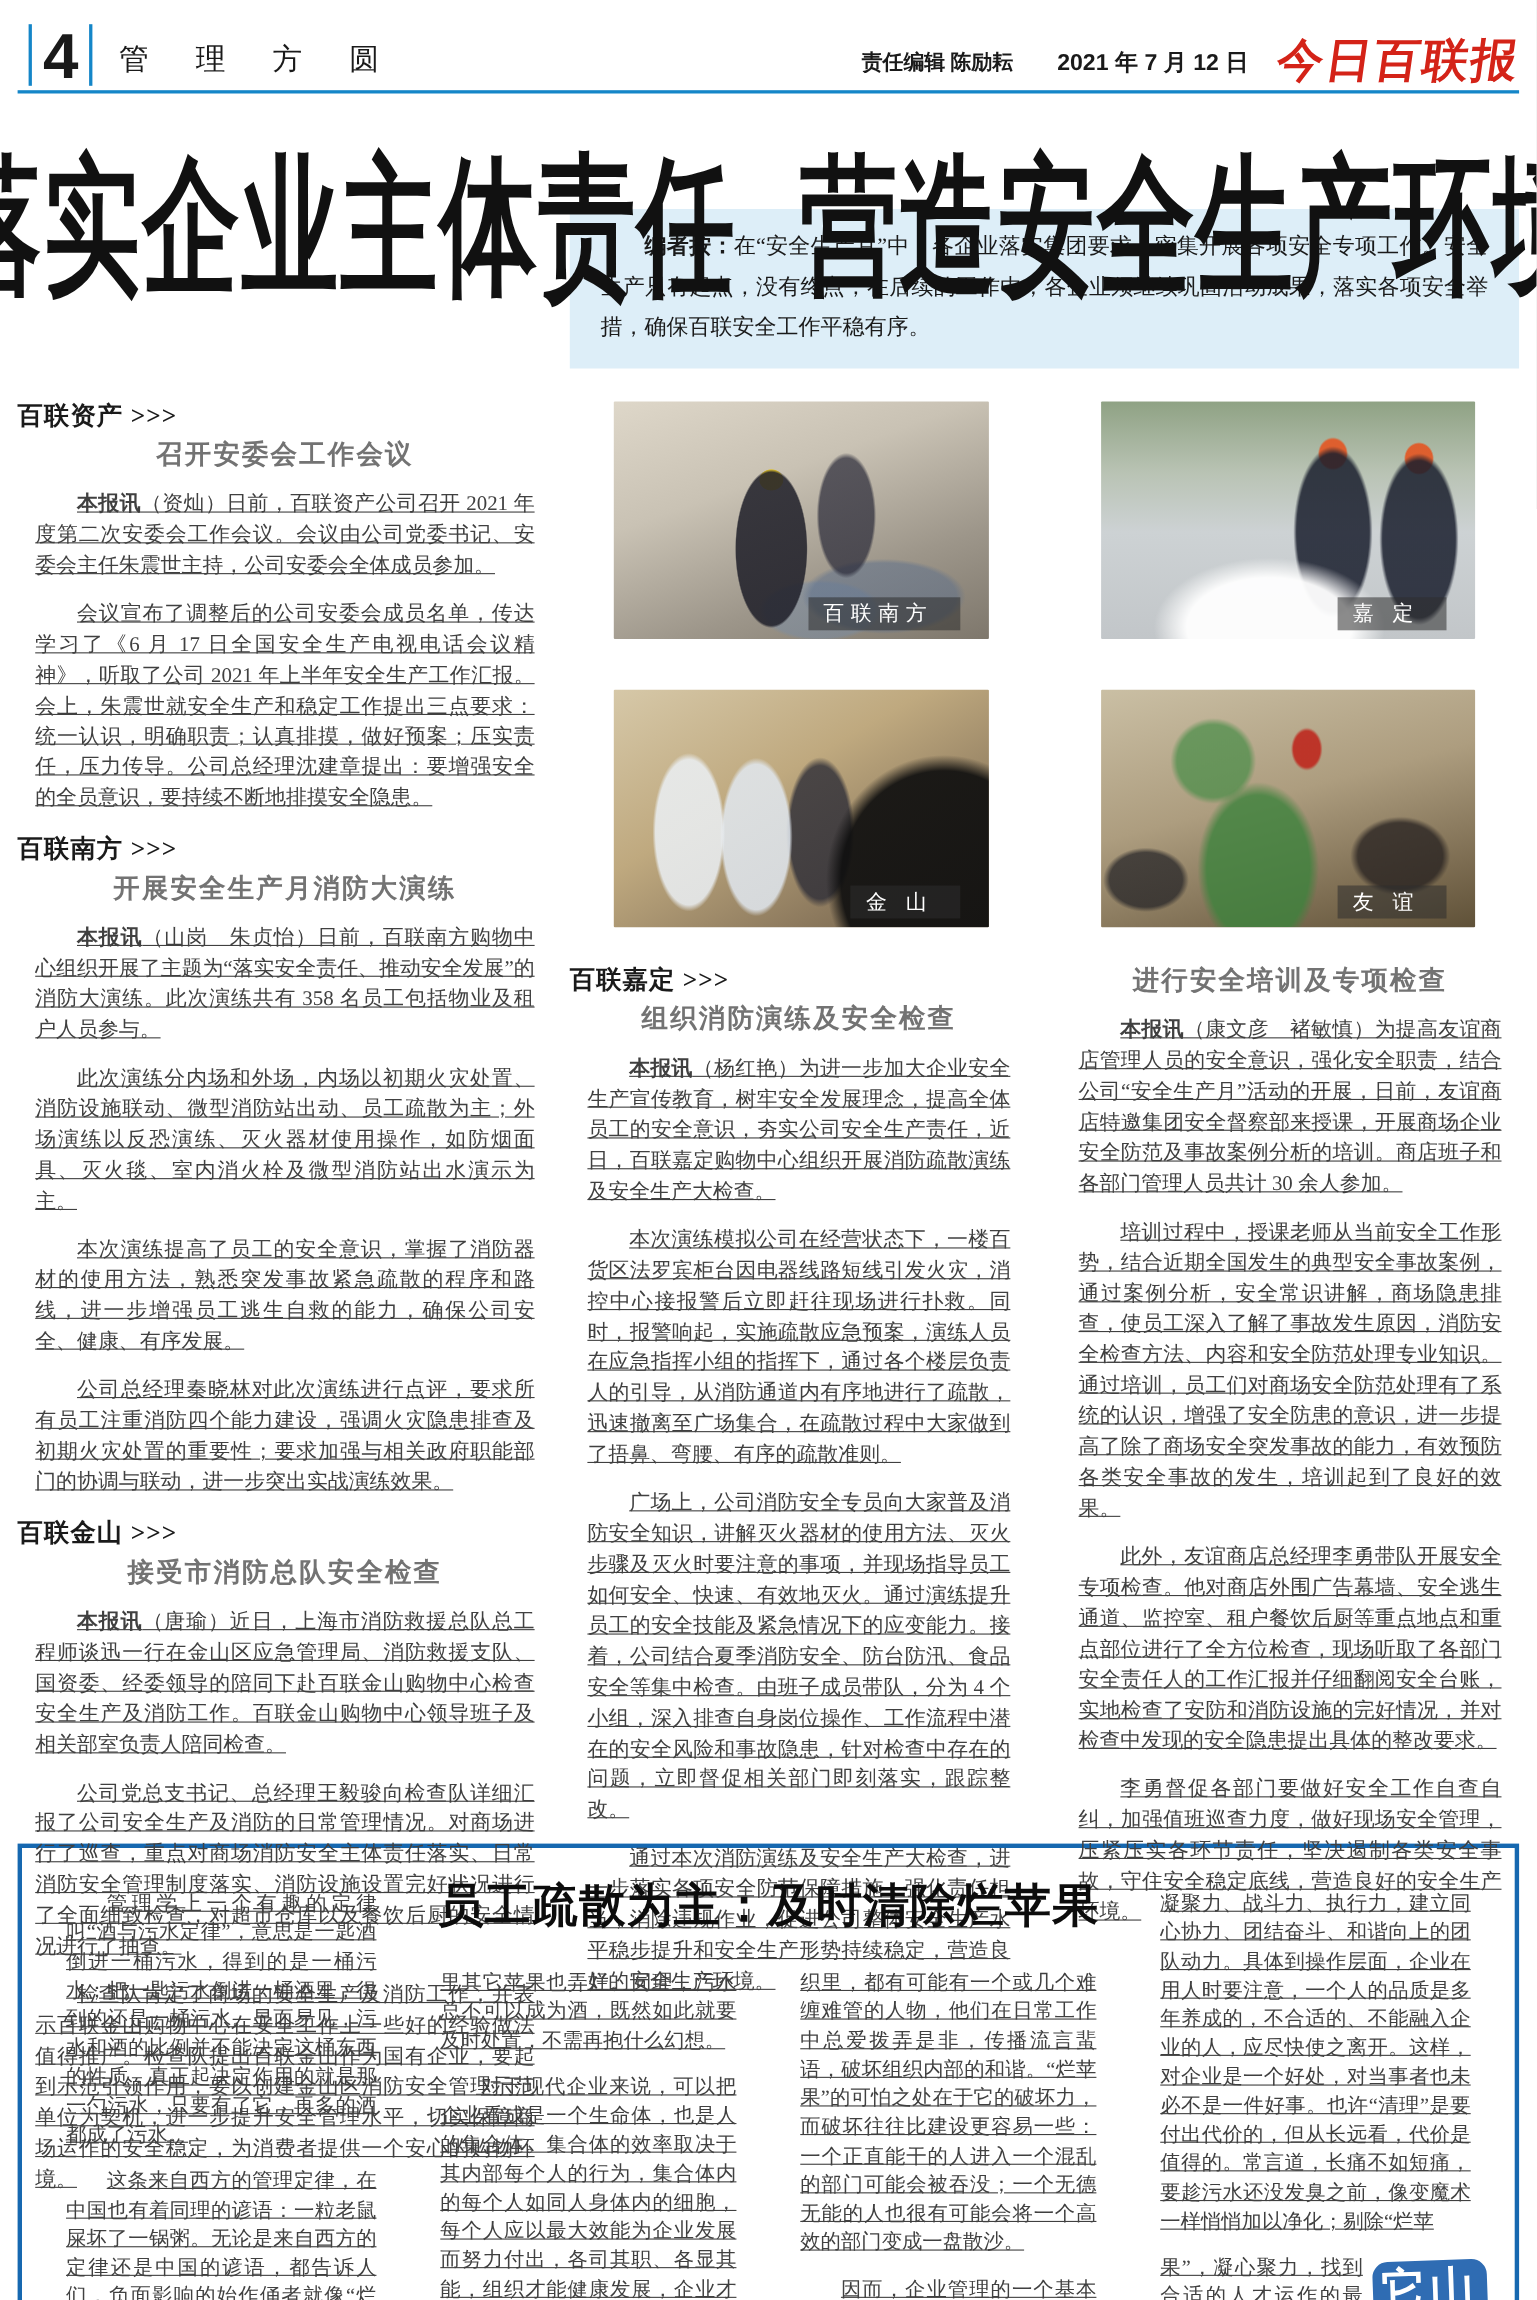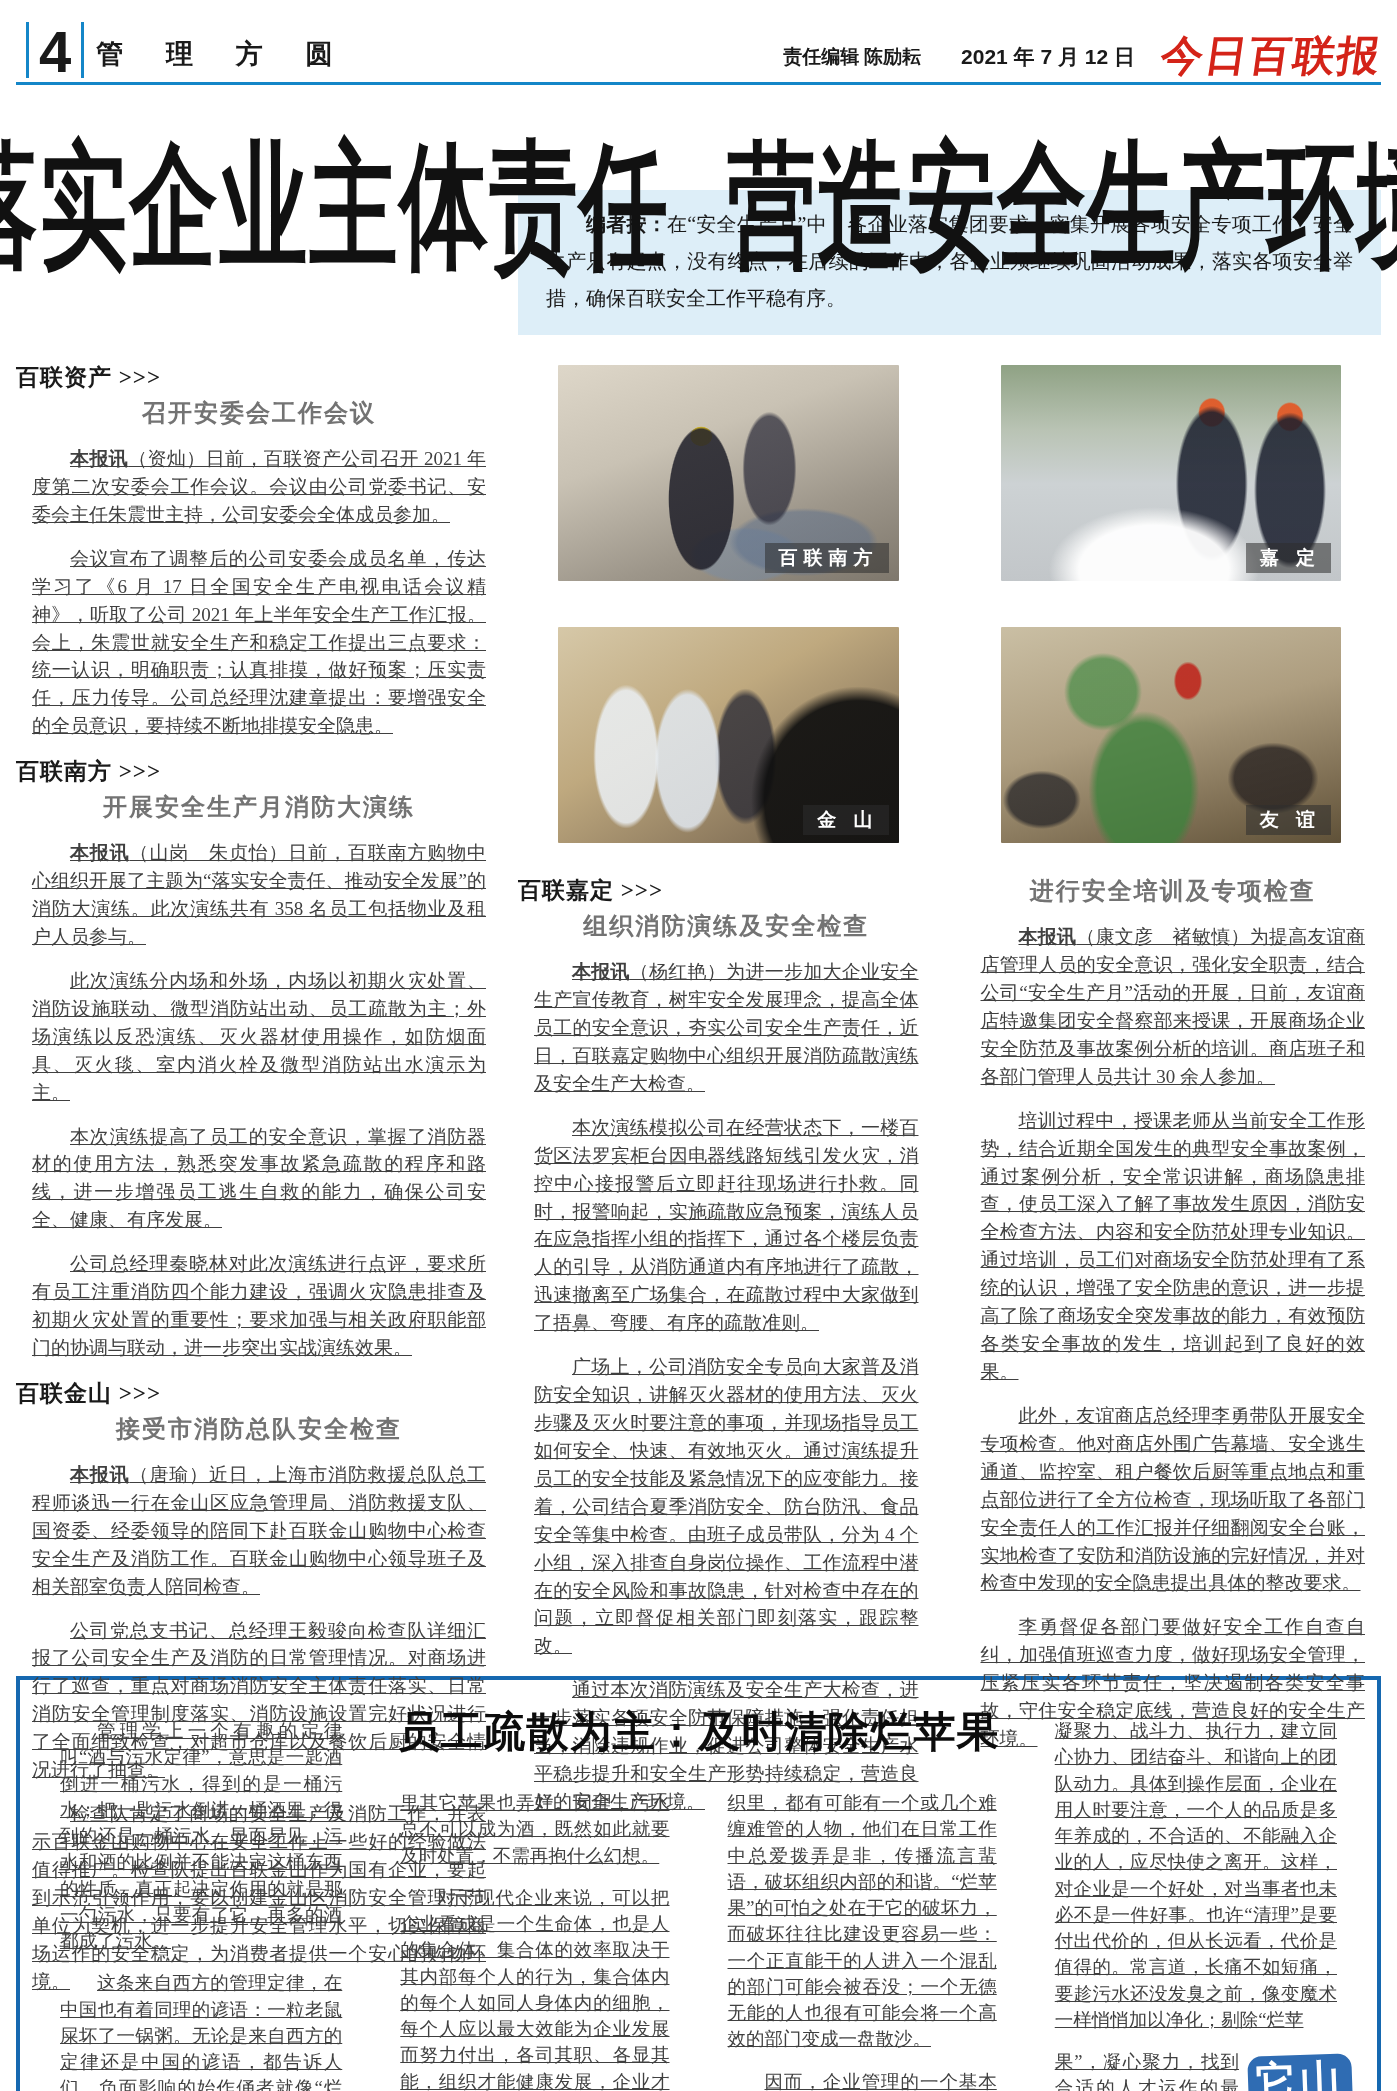--- a/index.html
+++ b/index.html
@@ -5,21 +5,21 @@
   html,body{margin:0;padding:0;background:#e8e8e8;}
   .page{
     position:relative;width:1397px;height:2091px;margin:0 auto;background:#ffffff;
     font-family:"Liberation Serif", serif;color:#1a1a1a;overflow:hidden;
     box-sizing:border-box;padding:20px 16px 0 16px;
   }
   
   .masthead-row{display:flex;align-items:flex-end;height:58px;}
   .pn-bar{width:3px;height:56px;background:#1486c8;margin:0 10px;}
   .page-number{font-size:58px;line-height:52px;font-weight:bold;font-family:"Liberation Sans",sans-serif;}
-  .section-name{font-size:27px;font-weight:bold;letter-spacing:18px;margin-left:2px;padding-bottom:6px;text-align:right;}
+  .section-name{font-size:27px;font-weight:normal;letter-spacing:18px;margin-left:14px;padding-bottom:6px;text-align:right;}
   .head-spacer{flex:1;}
   .editor-line{font-size:19px;font-weight:bold;padding-bottom:8px;margin-right:40px;}
   .date-line{font-size:21px;font-weight:bold;padding-bottom:7px;margin-right:26px;font-family:"Liberation Sans",sans-serif;}
   .paper-logo{
     font-size:42px;line-height:40px;font-weight:bold;color:#d42318;
     transform:skewX(-8deg);letter-spacing:2px;padding-bottom:2px;
     font-family:"Liberation Serif",serif;
   }
   .blue-rule{height:3px;background:#1486c8;margin-top:4px;}
   
@@ -55,24 +55,23 @@
   }
   .editor-note p{margin:0;font-size:20px;line-height:1.85;text-align:justify;text-indent:2em;}
   .editor-note b{font-weight:bold;}
   
   .photo-grid{
     display:grid;grid-template-columns:1fr 1fr;grid-template-rows:248px 248px;
     gap:14px 22px;margin-top:14px;
   }
   .photo{position:relative;overflow:hidden;border-radius:1px;}
   .photo .caption{
-    position:absolute;right:10px;bottom:8px;background:rgba(45,45,45,0.55);
-    color:#fff;font-size:19px;letter-spacing:6px;padding:2px 10px 2px 14px;
+    position:absolute;right:26px;bottom:8px;background:rgba(45,45,45,0.55);
+    color:#fff;font-size:19px;letter-spacing:6px;padding:2px 24px 2px 14px;
     font-family:"Liberation Sans",sans-serif;
-    font-weight:bold;
   }
   .photo.p1{background:linear-gradient(160deg,#ded7c9 0%,#c9c2b4 35%,#9d968a 70%,#7e776c 100%);}
   .photo.p1::before{content:"";position:absolute;inset:0;background:
     radial-gradient(55px 120px at 42% 62%, rgba(30,30,40,0.85) 58%, transparent 60%),
     radial-gradient(18px 16px at 42% 33%, rgba(220,190,40,0.95) 58%, transparent 62%),
     radial-gradient(45px 95px at 62% 48%, rgba(40,40,55,0.7) 55%, transparent 60%),
     radial-gradient(120px 55px at 72% 82%, rgba(90,110,140,0.5) 55%, transparent 62%),
     radial-gradient(90px 45px at 55% 88%, rgba(120,140,165,0.5) 55%, transparent 62%);}
   .photo.p2{background:linear-gradient(180deg,#8fa284 0%,#b9c3b4 30%,#cdd2d4 55%,#c2c6c9 100%);}
   .photo.p2::before{content:"";position:absolute;inset:0;background:

